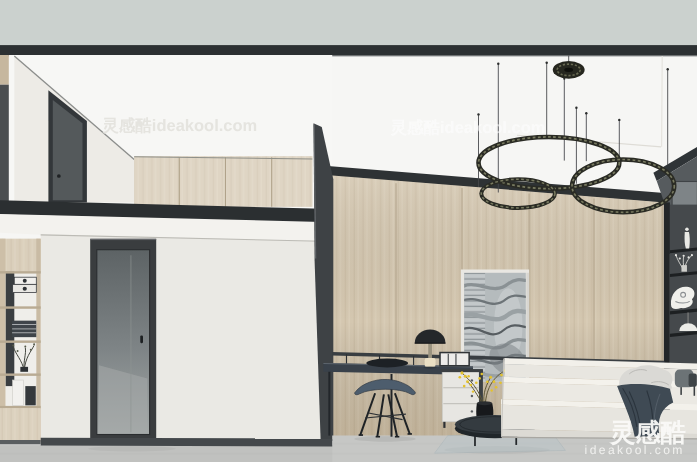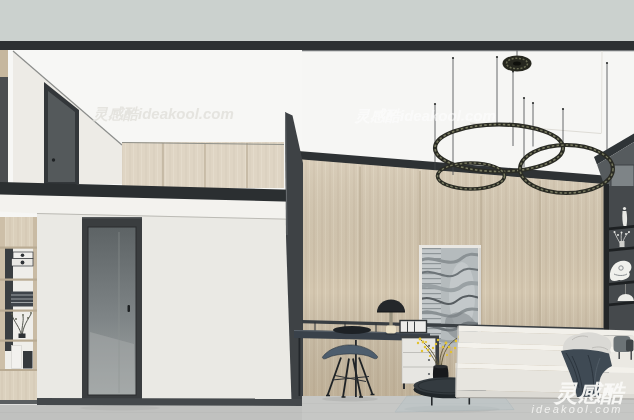--- a/index.html
+++ b/index.html
@@ -1,19 +1,18 @@
 <!DOCTYPE html>
 <html><head>
 <meta charset="utf-8">
 <style>
   html,body{margin:0;padding:0;background:#ffffff;}
   .stage{
     position:relative;width:634px;height:420px;overflow:hidden;
     font-family:"Liberation Sans", sans-serif;
-    font-style:italic;
   }
   .stage svg{position:absolute;left:0;top:0;display:block;}
   text{font-family:"Liberation Sans","DejaVu Sans",sans-serif;}
 </style>
 </head>
 <body>
 
 <div class="stage">
 <svg width="634" height="420" viewBox="0 0 634 420" xmlns="http://www.w3.org/2000/svg">
   <defs>

